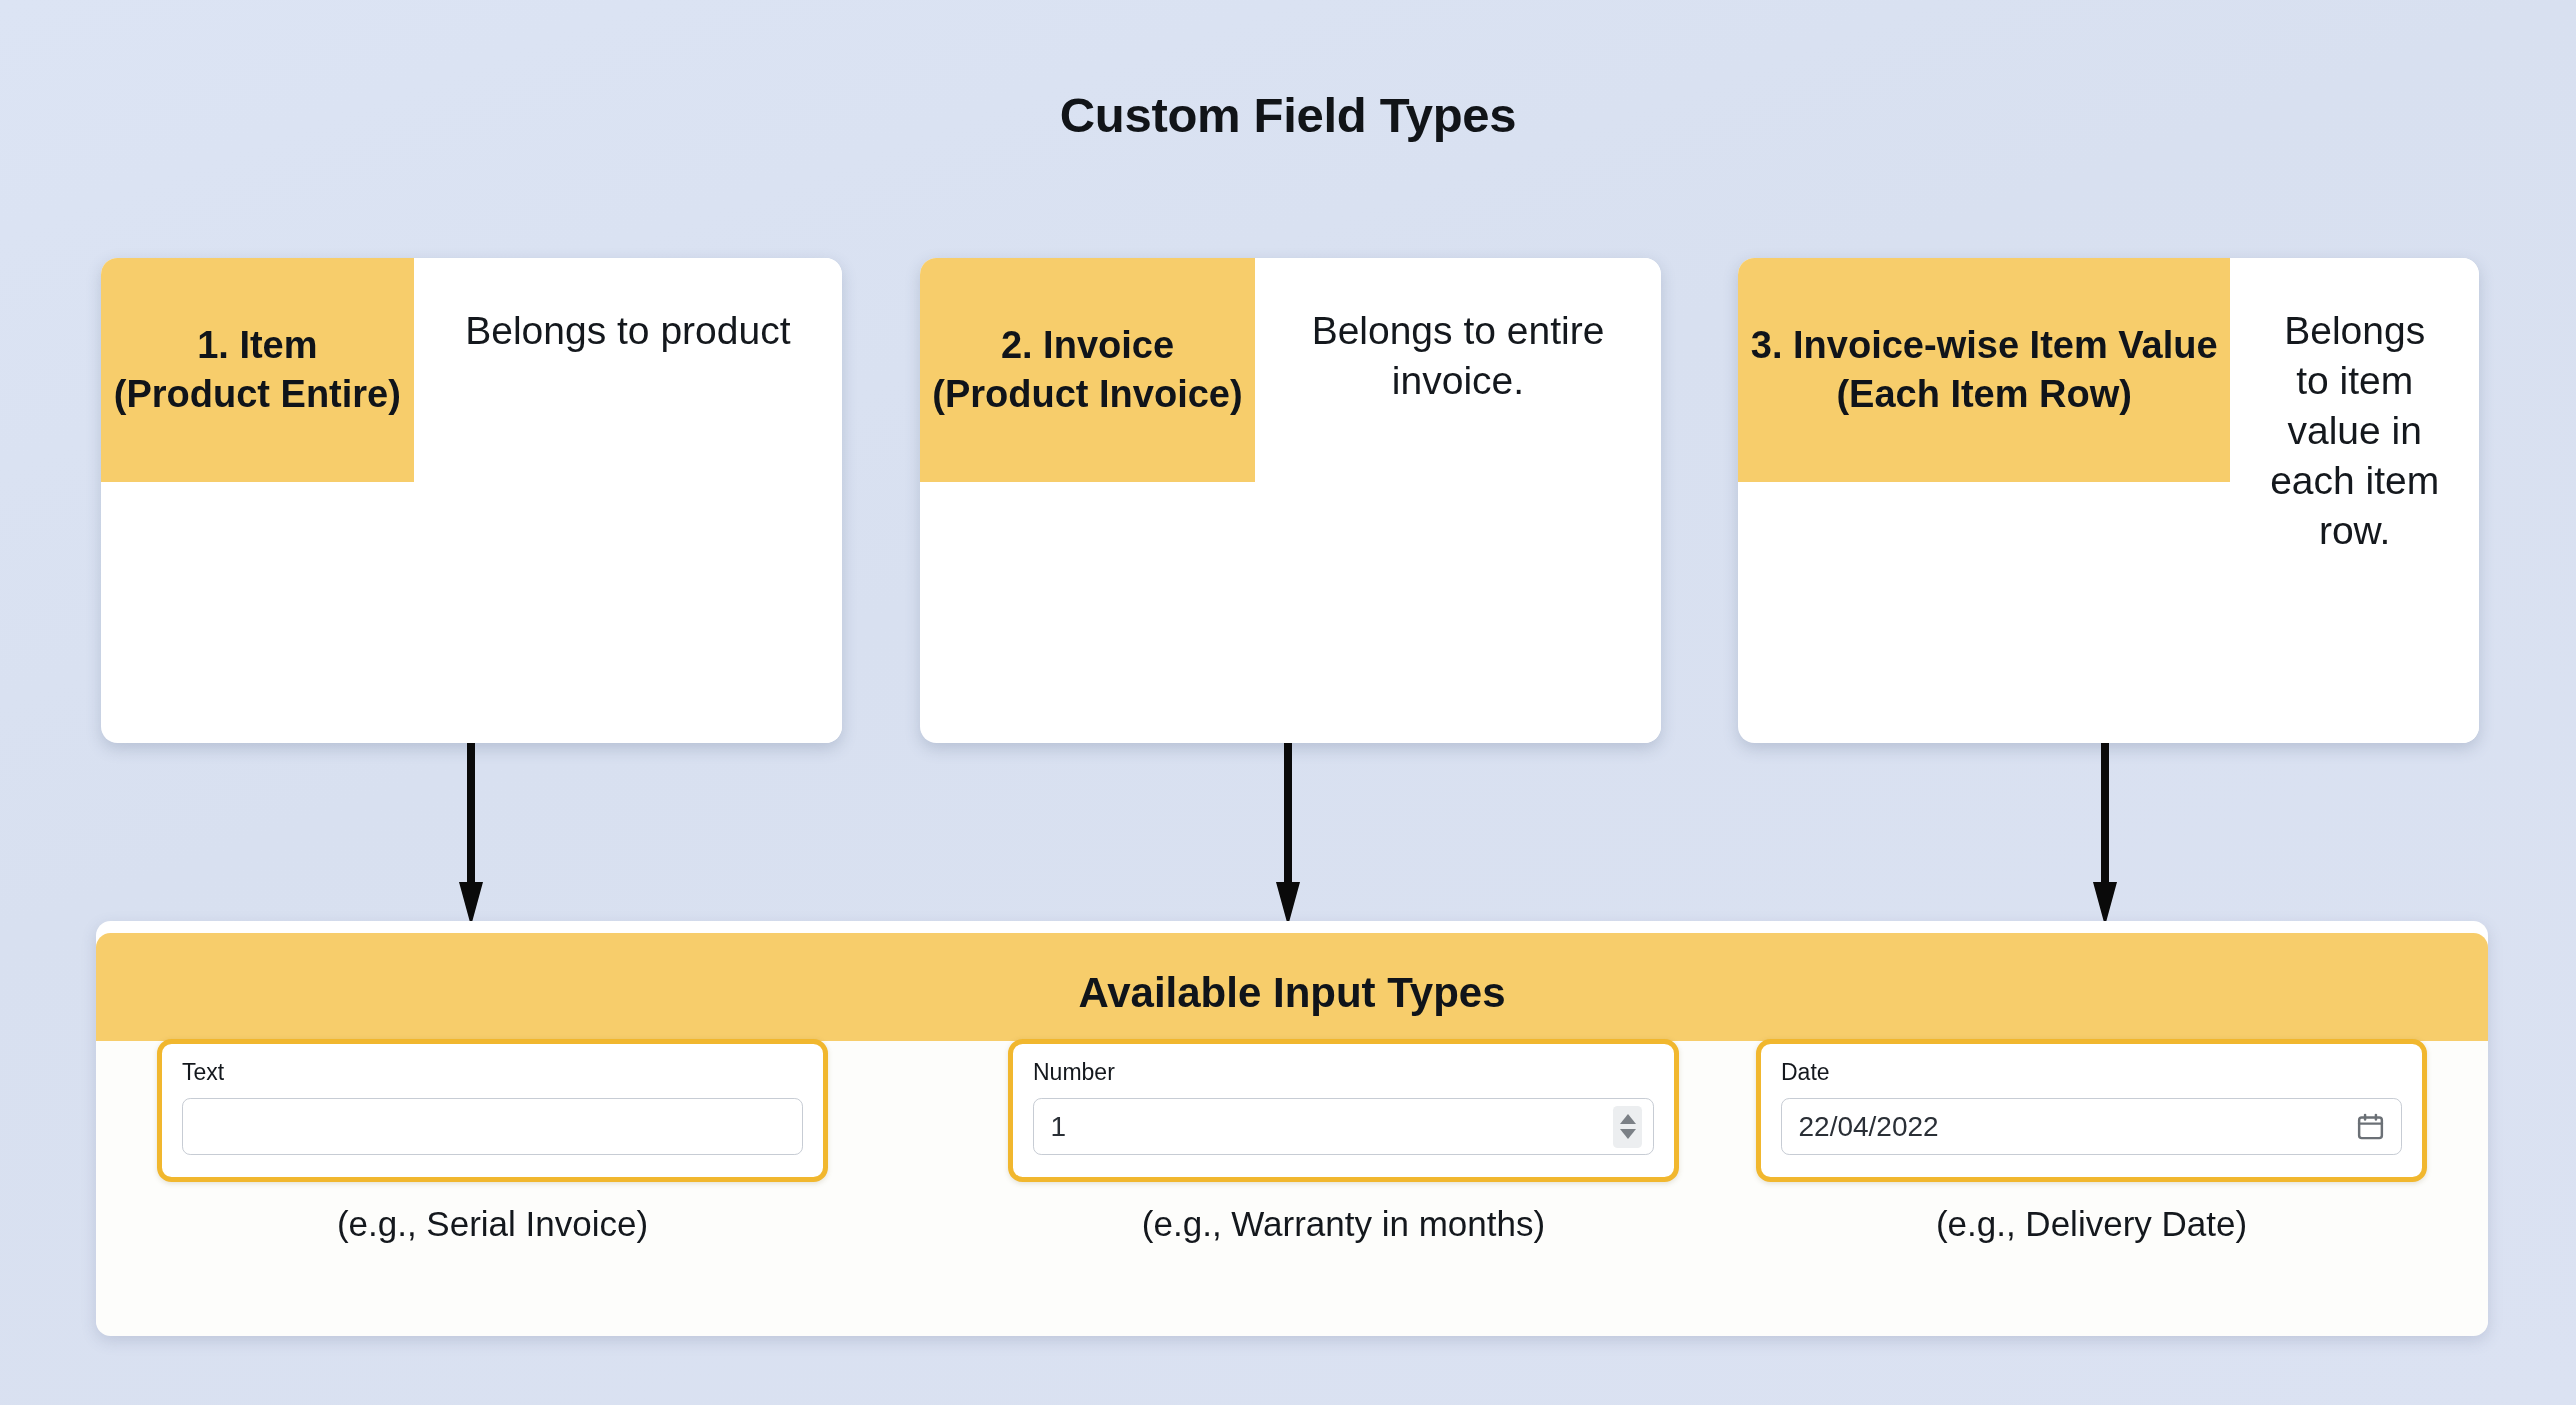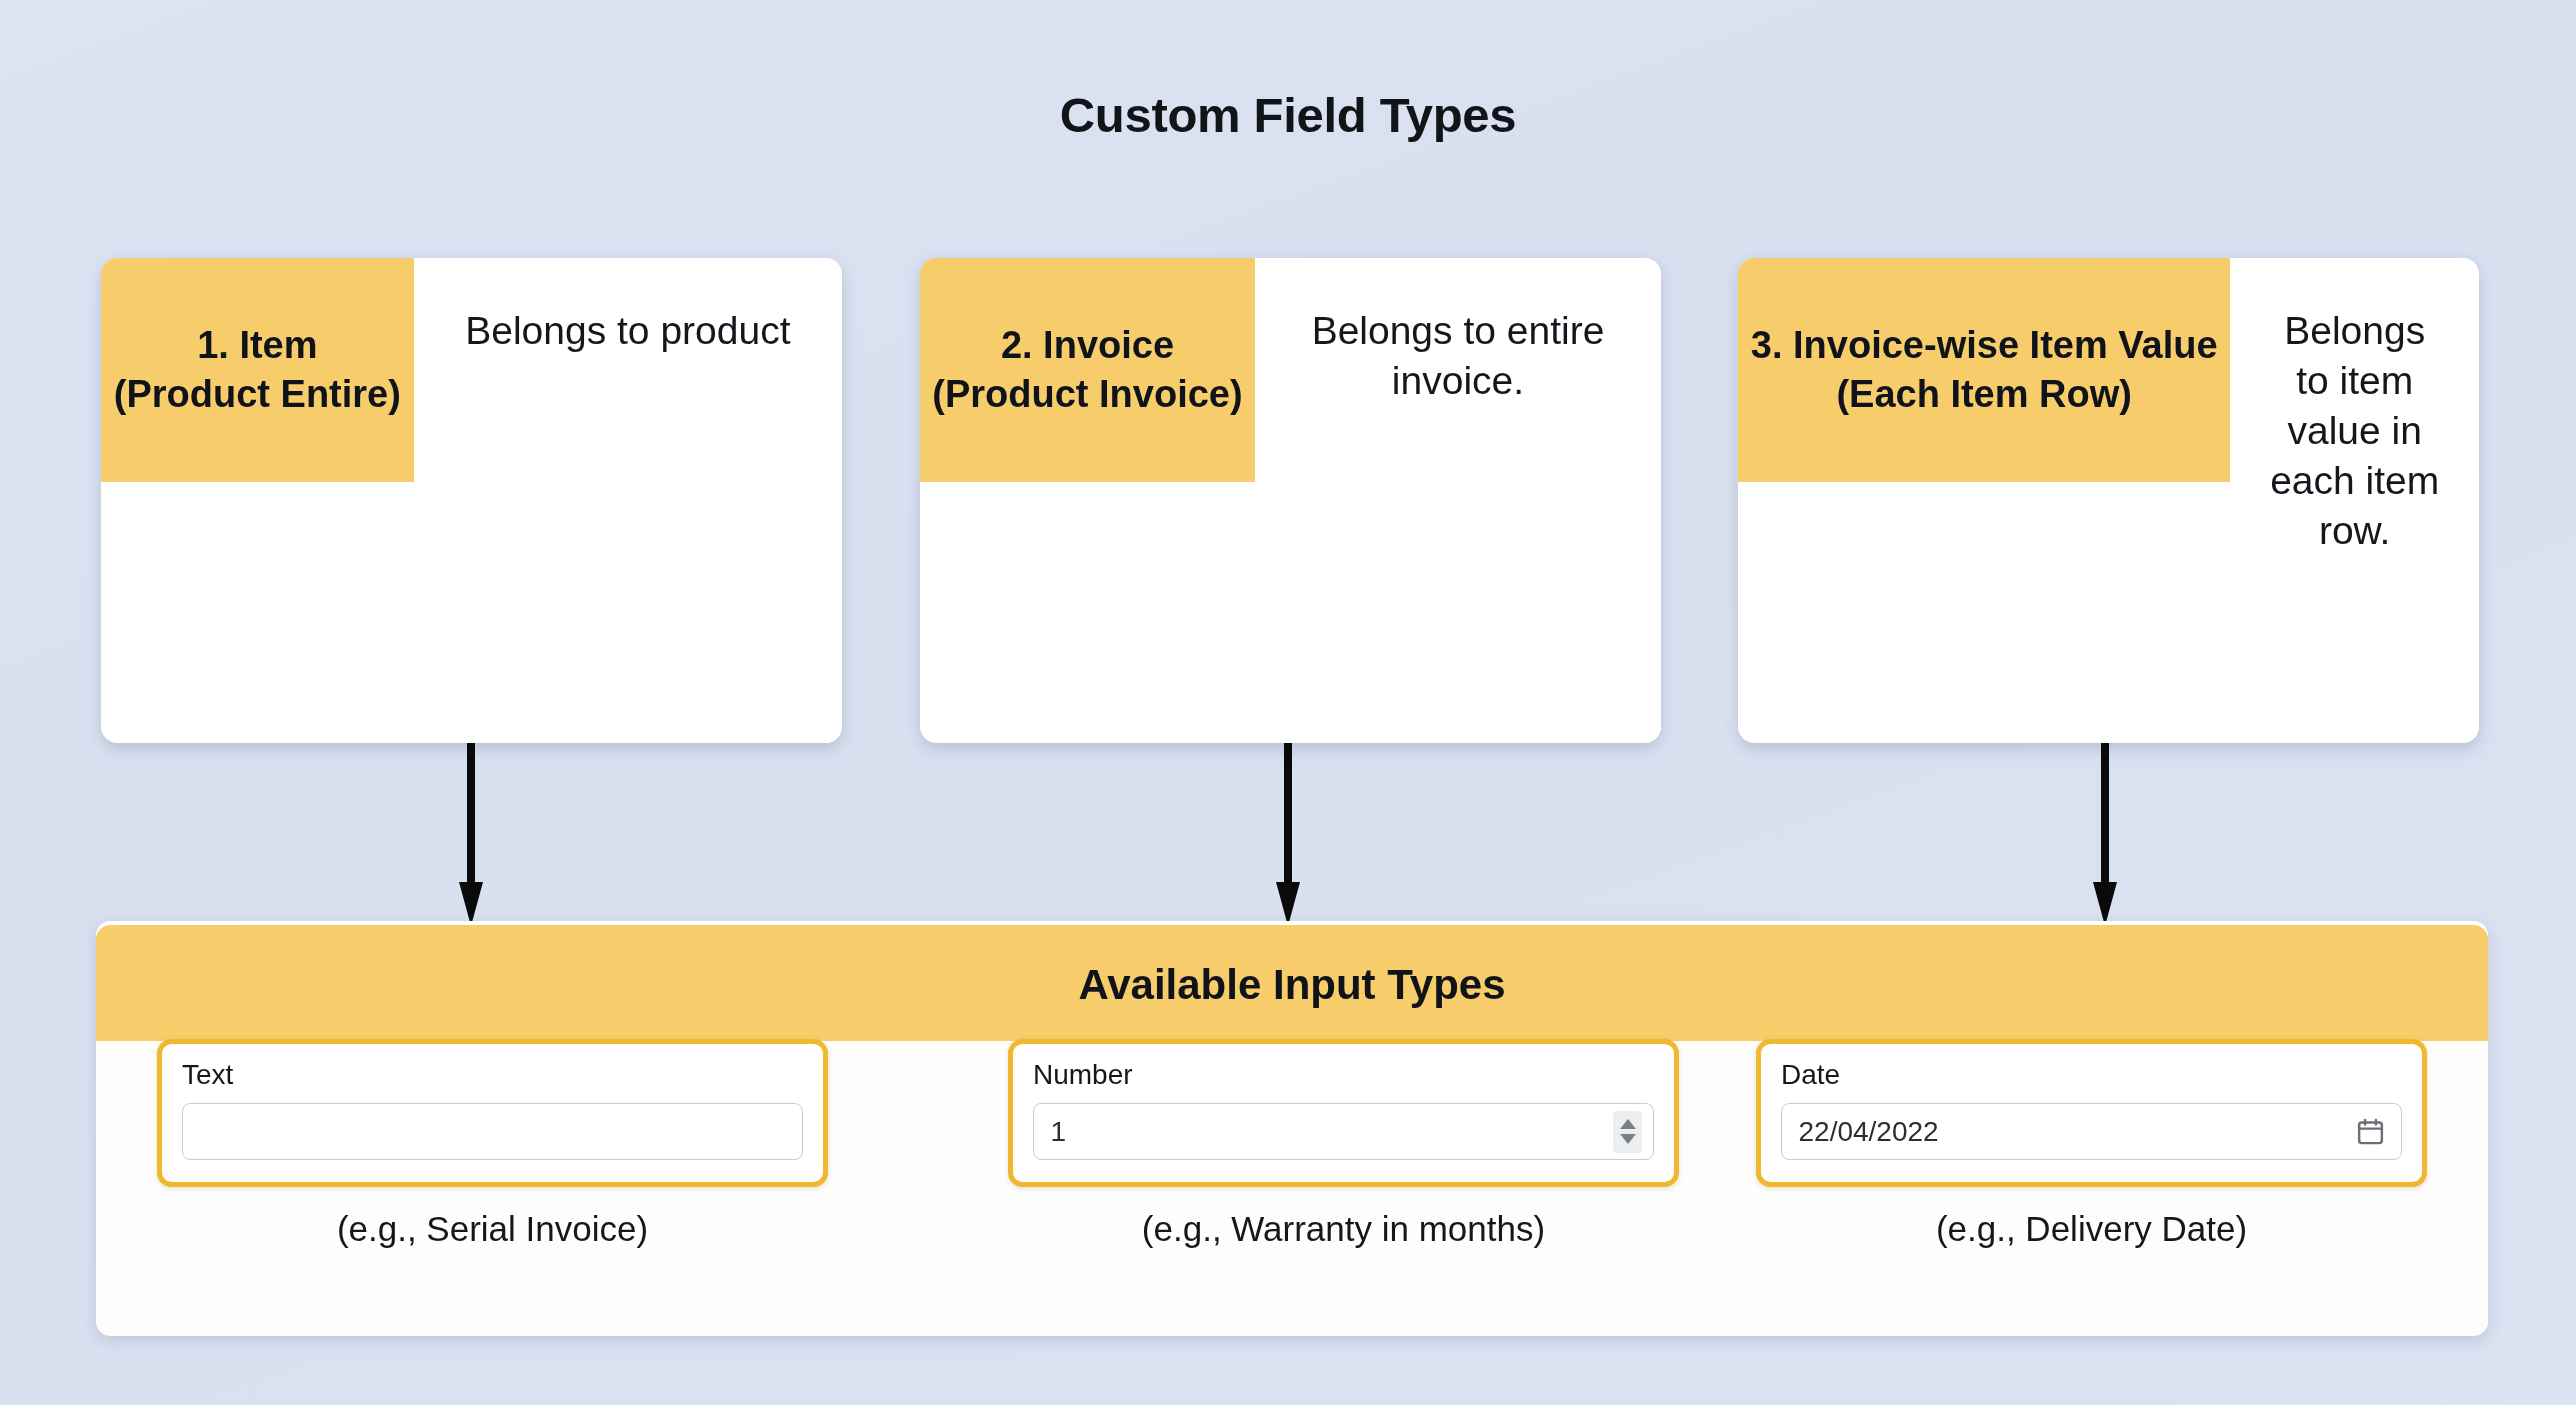--- a/index.html
+++ b/index.html
@@ -132,21 +132,21 @@
     width: 2392px;
     height: 414px;
     background: #ffffff;
     border-radius: 14.6px;
     box-shadow: 0 5.5px 14.6px rgba(70, 85, 120, 0.18);
     overflow: visible;
   }
 
   #panel-header {
     position: absolute;
-    top: 4px;
+    top: 12px;
     left: 0;
     width: 100%;
     height: 120px;
     background: #f7cd6b;
     border-radius: 14.6px 14.6px 0 0;
     display: flex;
     align-items: center;
     justify-content: center;
   }
 
@@ -178,21 +178,21 @@
 
   .field-box {
     border: 5.5px solid #f1b72e;
     border-radius: 14.6px;
     background: #ffffff;
     padding: 16.5px 20px 22px 20px;
     box-shadow: 0 1.8px 5.5px rgba(120, 110, 60, 0.18);
   }
 
   .field-label {
-    font-size: 28px;
+    font-size: 23px;
     color: #14181d;
     margin-bottom: 14.6px;
     line-height: 1;
   }
 
   .field-input {
     position: relative;
     height: 57px;
     border: 1.8px solid #c7ccd4;
     border-radius: 8.2px;

